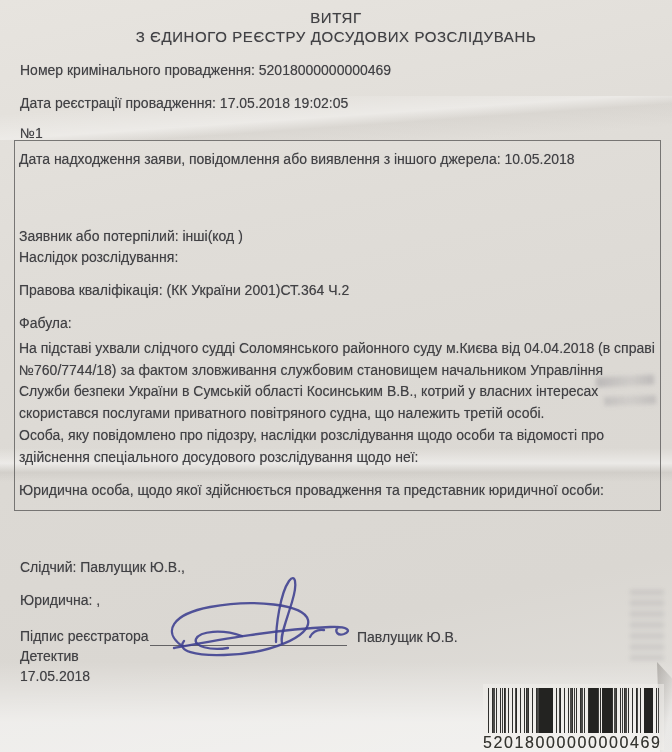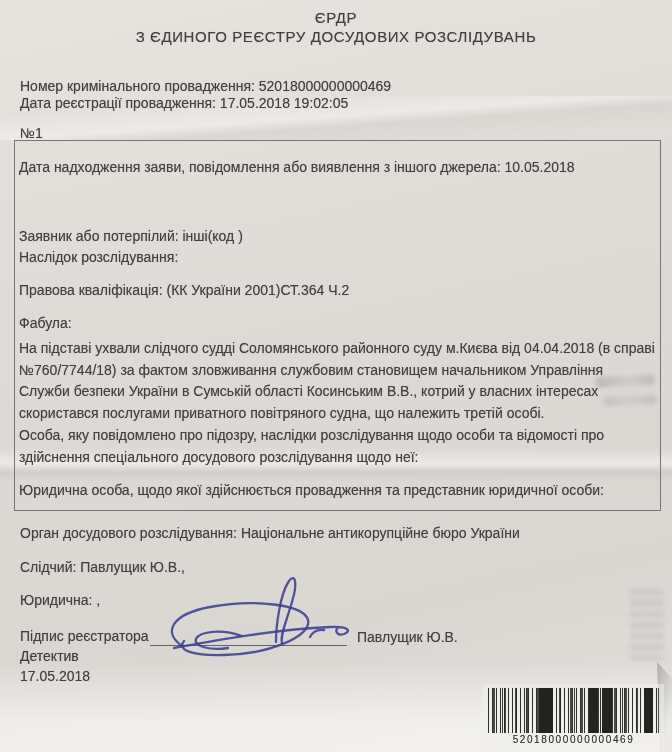--- a/index.html
+++ b/index.html
@@ -77,56 +77,55 @@
       repeating-linear-gradient(90deg, rgba(0,0,0,0) 0 5px, rgba(45,45,43,0.85) 5px 7px, rgba(0,0,0,0) 7px 11px),
       repeating-linear-gradient(90deg, rgba(0,0,0,0) 0 14px, rgba(40,40,38,0.9) 14px 15.5px, rgba(0,0,0,0) 15.5px 24px);
   }
   .barcode-block{position:absolute;top:4px;height:45px;background:#232321;}
   .bk1{left:56px;width:14px;}
   .bk2{left:106px;width:9px;}
   .bk3{left:119px;width:10px;}
   .bk4{left:161px;width:9px;}
   .barcode-num{
     position:absolute;left:0;top:50px;width:181px;
-    text-align:center;font-size:10px;letter-spacing:1.6px;
+    font-size:16px;letter-spacing:1.6px;
     color:#34342f;text-shadow:0 0 0.6px rgba(52,52,47,0.5);
     font-family:"Liberation Sans","DejaVu Sans",sans-serif;
   }
 </style>
 </head>
 <body>
 
 <div class="paper">
 
   <div class="crease crease-1"></div>
   <div class="crease crease-2"></div>
   <div class="smudge smudge-1"></div>
   <div class="smudge smudge-2"></div>
   <div class="smudge smudge-3"></div>
   <div class="paper-edge"></div>
 
-  <div class="txt title-line" style="top:8px;">ЄРДР</div>
+  <div class="txt title-line" style="top:8px;">ВИТЯГ</div>
   <div class="txt title-line" style="top:27px;">З ЄДИНОГО РЕЄСТРУ ДОСУДОВИХ РОЗСЛІДУВАНЬ</div>
 
-  <div class="txt" style="left:20px;top:76px;text-align:right;">Номер кримінального провадження: 52018000000000469</div>
+  <div class="txt" style="left:20px;top:60px;text-align:right;">Номер кримінального провадження: 52018000000000469</div>
   <div class="txt" style="left:20px;top:93px;">Дата реєстрації провадження: 17.05.2018 19:02:05</div>
   <div class="txt" style="left:20px;top:123px;">№1</div>
 
   <div class="record-box">
-    <div class="txt" style="left:4px;top:16px;text-align:right;">Дата надходження заяви, повідомлення або виявлення з іншого джерела: 10.05.2018</div>
+    <div class="txt" style="left:4px;top:8px;text-align:right;">Дата надходження заяви, повідомлення або виявлення з іншого джерела: 10.05.2018</div>
     <div class="txt" style="left:4px;top:39px;margin-top:46px;">Заявник або потерпілий: інші(код )</div>
     <div class="txt" style="left:4px;top:106px;text-align:center;">Наслідок розслідування:</div>
     <div class="txt" style="left:4px;top:139px;text-align:right;">Правова кваліфікація: (КК України 2001)СТ.364 Ч.2</div>
     <div class="txt" style="left:4px;top:172px;">Фабула:</div>
     <div class="txt para" style="left:4px;top:197px;width:636px;">На підставі ухвали слідчого судді Соломянського районного суду м.Києва від 04.04.2018 (в справі №760/7744/18) за фактом зловживання службовим становищем начальником Управління Служби безпеки України в Сумській області Косинським В.В., котрий у власних інтересах скористався послугами приватного повітряного судна, що належить третій особі.</div>
     <div class="txt para" style="left:4px;top:284px;width:604px;">Особа, яку повідомлено про підозру, наслідки розслідування щодо особи та відомості про здійснення спеціального досудового розслідування щодо неї:</div>
     <div class="txt para" style="left:4px;top:339px;width:636px;">Юридична особа, щодо якої здійснюється провадження та представник юридичної особи:</div>
   </div>
 
-  <div class="txt" style="left:20px;top:523px;">Орган досудового розслідування: Національне антикорупційне бюро України</div>
   <div class="txt" style="left:20px;top:557px;">Слідчий: Павлущик Ю.В.,</div>
   <div class="txt" style="left:20px;top:590px;">Юридична: ,</div>
 
   <div class="txt" style="left:20px;top:626px;">Підпис реєстратора</div>
   <div class="sig-rule"></div>
 
   <svg class="sig-svg" width="230" height="92" viewBox="0 0 230 92">
     <path d="M 24,72 C 4,58 14,40 52,33 C 95,25 146,30 150,46 C 154,62 112,80 66,81 C 38,82 18,77 26,67"></path>
     <path d="M 84,62 C 64,55 42,57 38,65 C 35,72 52,77 70,74"></path>
     <path d="M 118,68 C 118,52 122,20 131,7 C 137,-1 140,8 134,28 C 128,48 122,62 124,69"></path>

